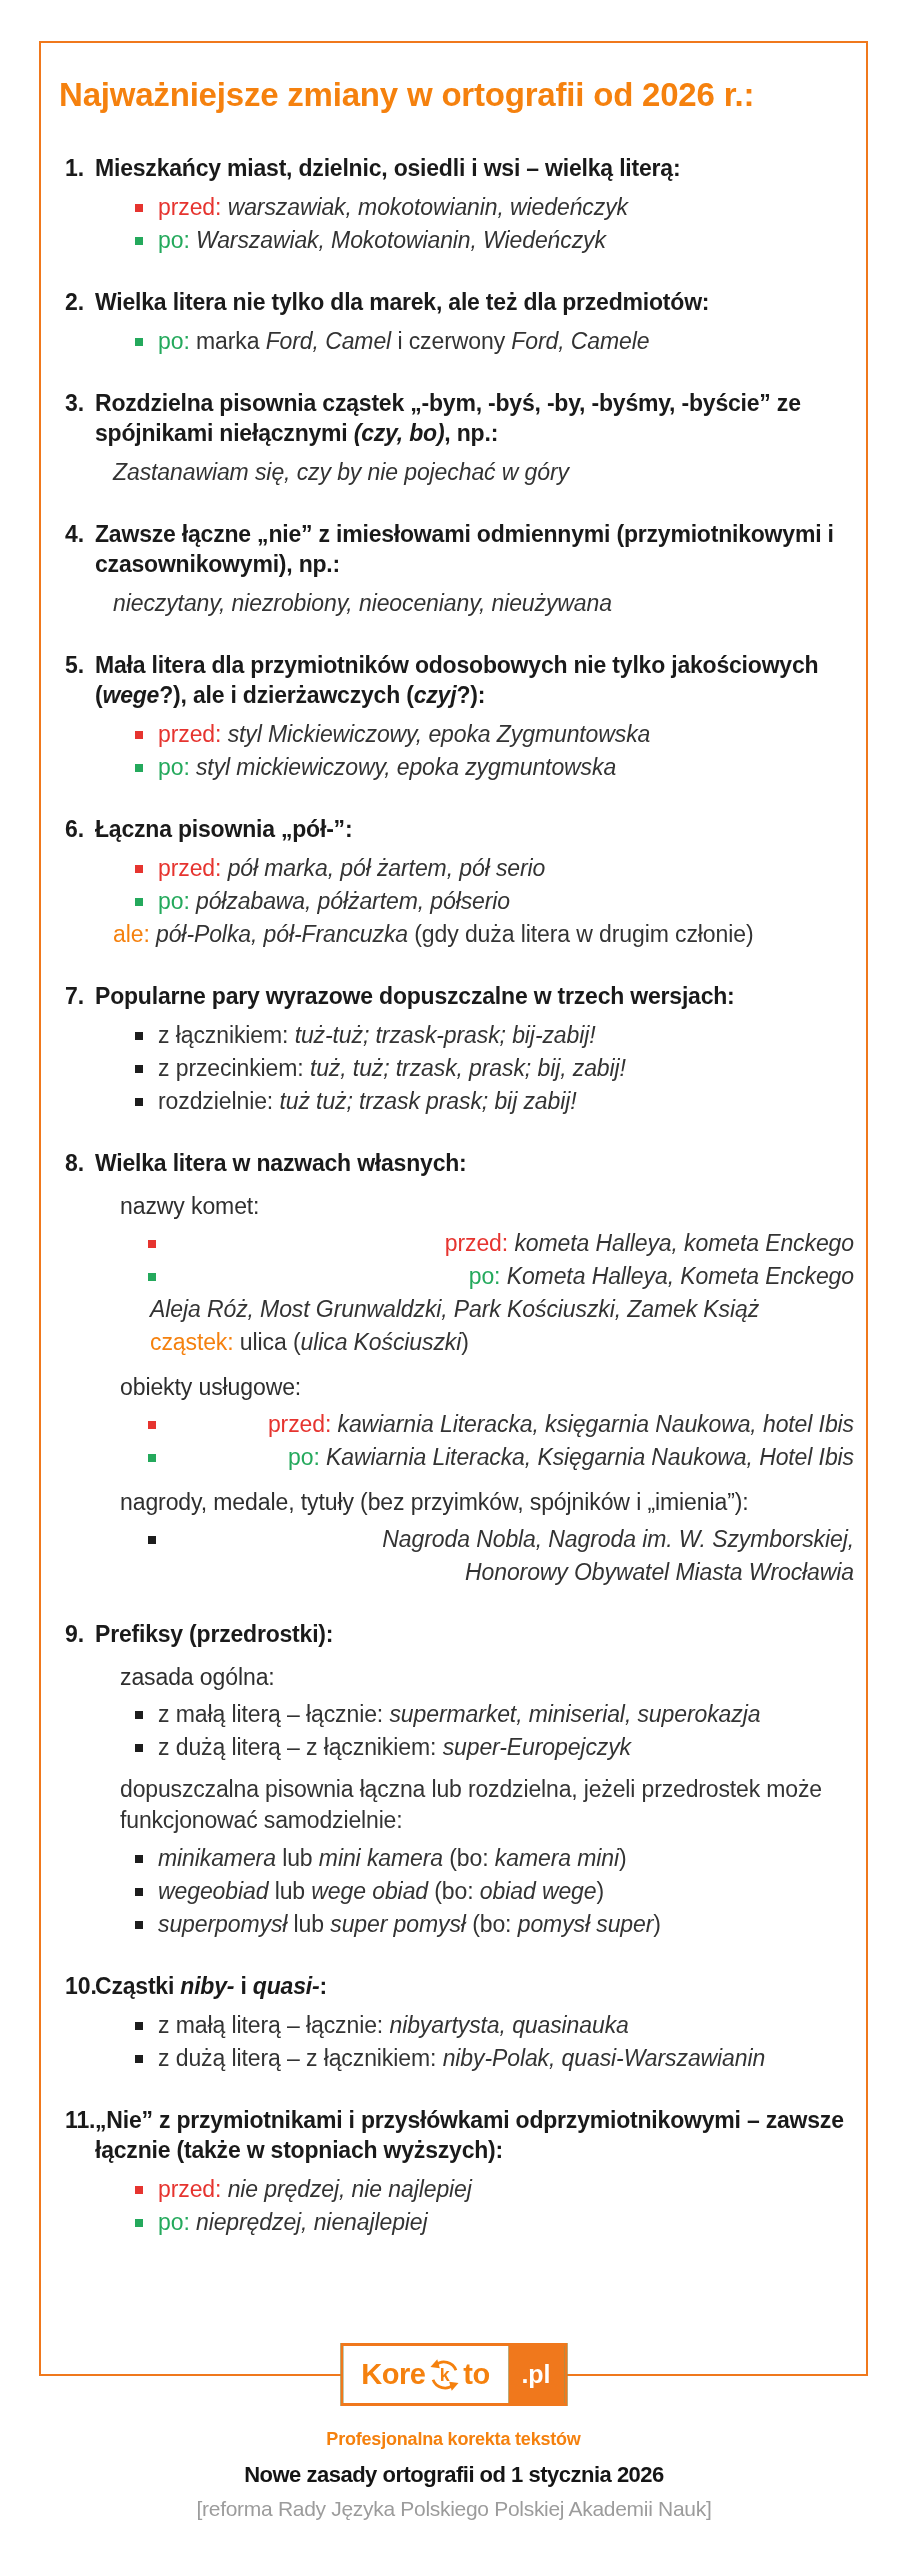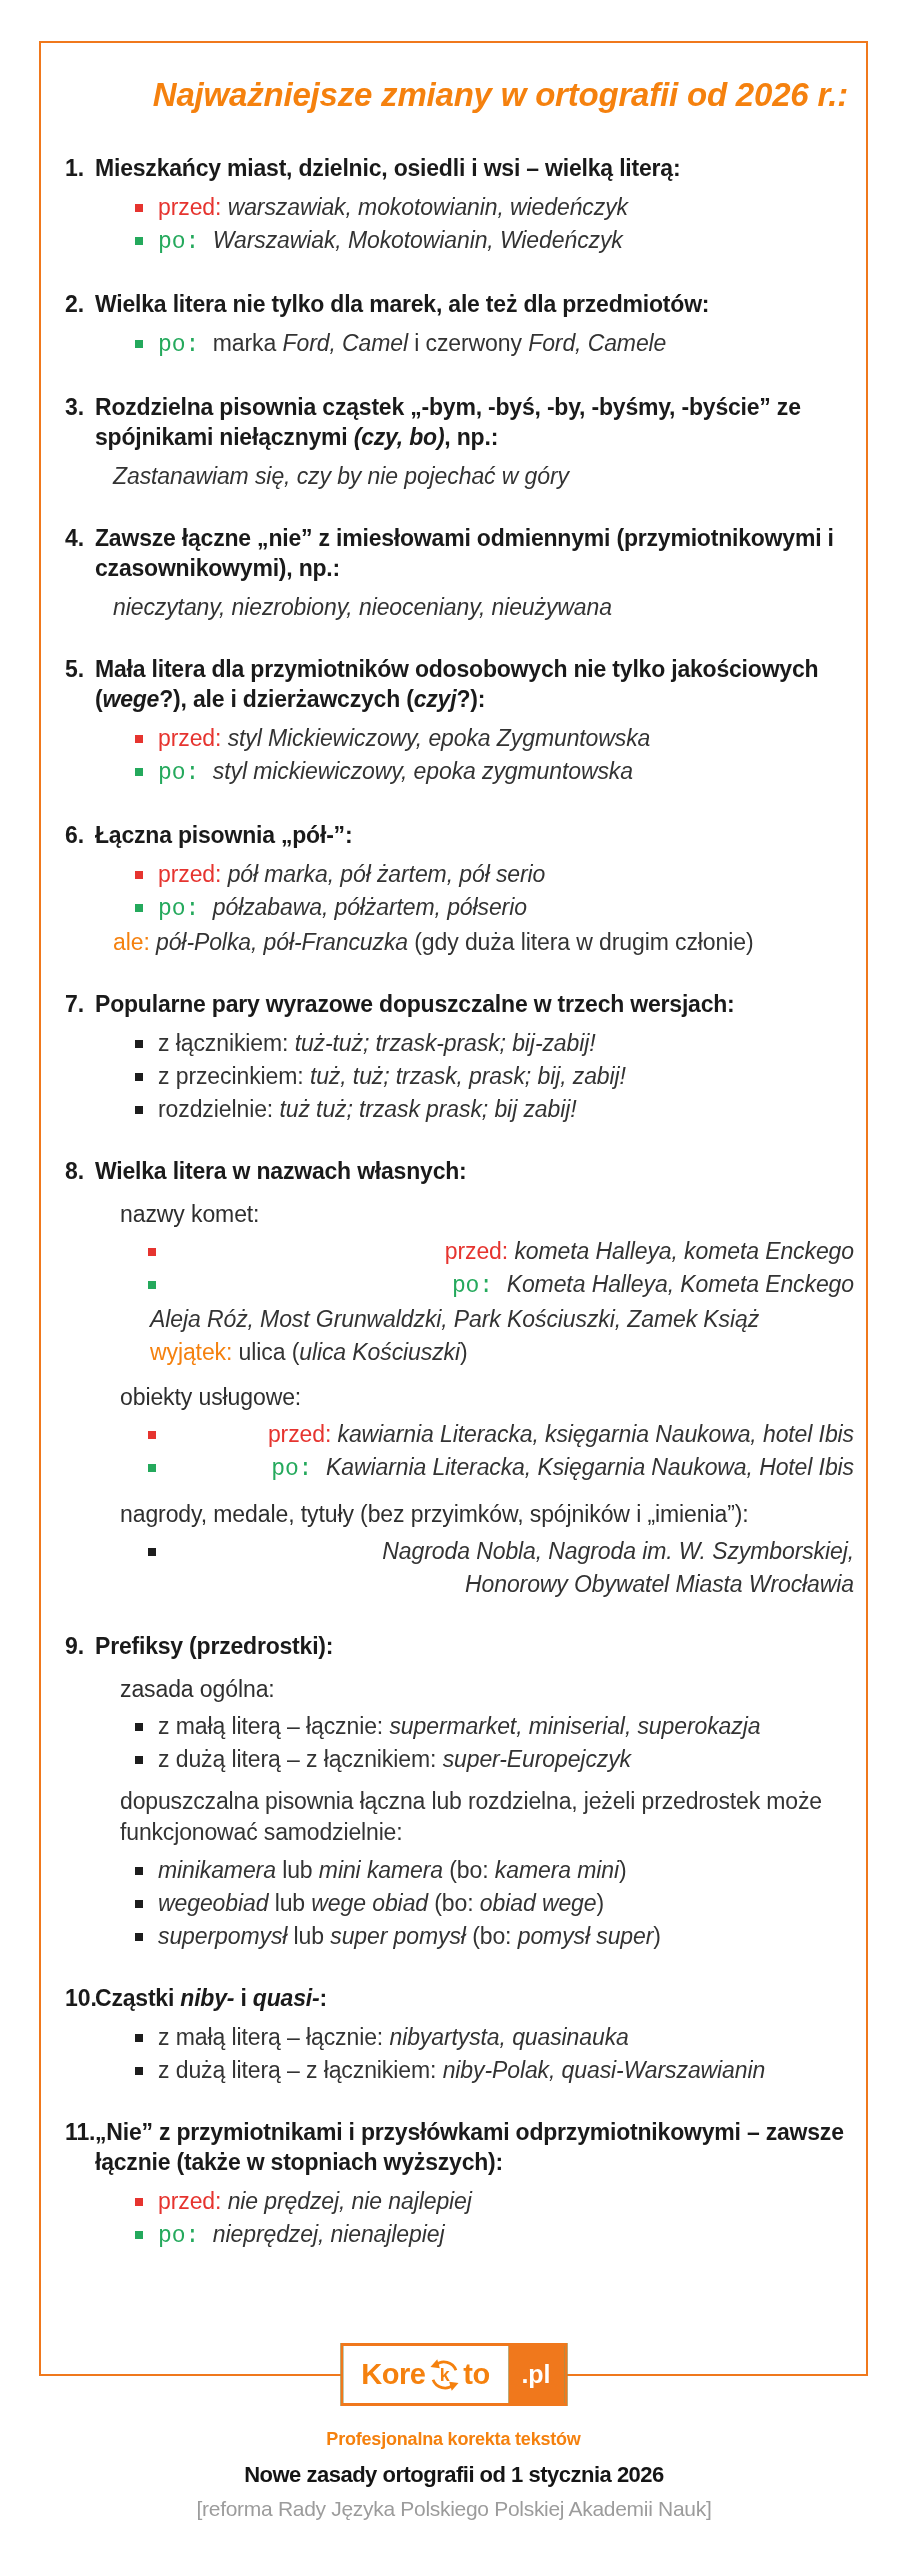--- a/index.html
+++ b/index.html
@@ -10,22 +10,22 @@
   html,body{margin:0;padding:0;}
   body{
     width:908px;height:2560px;position:relative;background:#ffffff;
     font-family:"Liberation Sans",sans-serif;color:var(--body);overflow:hidden;
   }
   .frame{
     position:absolute;left:39px;top:41px;width:829px;height:2335px;
     border:2px solid var(--border);background:#fff;
   }
   .title{
-    margin:32px 18px 0;text-align:right;font-size:33px;line-height:40px;
-    font-weight:700;color:var(--orange);letter-spacing:-0.2px;font-style:italic;
+    margin:32px 18px 0;text-align:left;font-size:33px;line-height:40px;
+    font-weight:700;color:var(--orange);letter-spacing:-0.2px;
   }
   .items{margin-top:38px;}
   .item{position:relative;margin:0 12px 30px 24px;font-size:23px;letter-spacing:-0.1px;}
   .num{position:absolute;left:0;top:0;font-weight:700;color:var(--ink);line-height:30px;}
   .head{margin-left:30px;font-weight:700;color:var(--ink);line-height:30px;margin-bottom:8px;letter-spacing:-0.2px;}
   .line{line-height:33px;}
   .bl{display:flex;align-items:flex-start;}
   .l1b{padding-left:70px;}
   .l2b{padding-left:83px;text-align:right;}
   .l1t{padding-left:48px;}
@@ -33,21 +33,21 @@
   .sub{padding-left:55px;line-height:33px;margin:12px 0 4px;color:#2e2e2e;}
   .para{padding-left:55px;line-height:31px;margin:10px 0 6px;letter-spacing:-0.15px;}
   .sq{width:8px;height:8px;flex:0 0 8px;margin:13px 0 0 0;}
   .l1b .sq{margin-right:15px;}
   .l2b .sq{margin-right:19px;}
   .sq-red{background:var(--red);}
   .sq-green{background:var(--green);}
   .sq-black{background:#1d1d1d;}
   .txt{flex:1;}
   .c-red{color:var(--red);}
-  .c-green{color:var(--green);font-family:Liberation Mono, monospace;}
+  .c-green{color:var(--green);}
   .c-orange{color:var(--orange);}
   .c-it{font-style:italic;}
   .c-bi{font-style:italic;}
   
   .logo{
     position:absolute;left:50%;bottom:-32px;transform:translateX(-50%);
     width:227px;height:63px;background:#14b8a6;border:3px solid var(--border);
     display:flex;align-items:stretch;z-index:2;
   }
   .logo-main{
@@ -150,21 +150,21 @@
         <div class="sub"><span>nazwy komet:</span></div>
         <div class="line bl l2b">
           <span class="sq sq-red"></span>
           <div class="txt"><span class="c-red">przed: </span><span class="c-it">kometa Halleya, kometa Enckego</span></div>
         </div>
         <div class="line bl l2b">
           <span class="sq sq-green"></span>
           <div class="txt"><span class="c-green">po: </span><span class="c-it">Kometa Halleya, Kometa Enckego</span></div>
         </div>
         <div class="line l2t"><span class="c-it">Aleja Róż, Most Grunwaldzki, Park Kościuszki, Zamek Książ</span></div>
-        <div class="line l2t"><span class="c-orange">wyjątek: </span><span>ulica (</span><span class="c-it">ulica Kościuszki</span><span>)</span></div>
+        <div class="line l2t"><span class="c-orange">cząstek: </span><span>ulica (</span><span class="c-it">ulica Kościuszki</span><span>)</span></div>
         <div class="sub"><span>obiekty usługowe:</span></div>
         <div class="line bl l2b">
           <span class="sq sq-red"></span>
           <div class="txt"><span class="c-red">przed: </span><span class="c-it">kawiarnia Literacka, księgarnia Naukowa, hotel Ibis</span></div>
         </div>
         <div class="line bl l2b">
           <span class="sq sq-green"></span>
           <div class="txt"><span class="c-green">po: </span><span class="c-it">Kawiarnia Literacka, Księgarnia Naukowa, Hotel Ibis</span></div>
         </div>
         <div class="sub"><span>nagrody, medale, tytuły (bez przyimków, spójników i „imienia”):</span></div>

